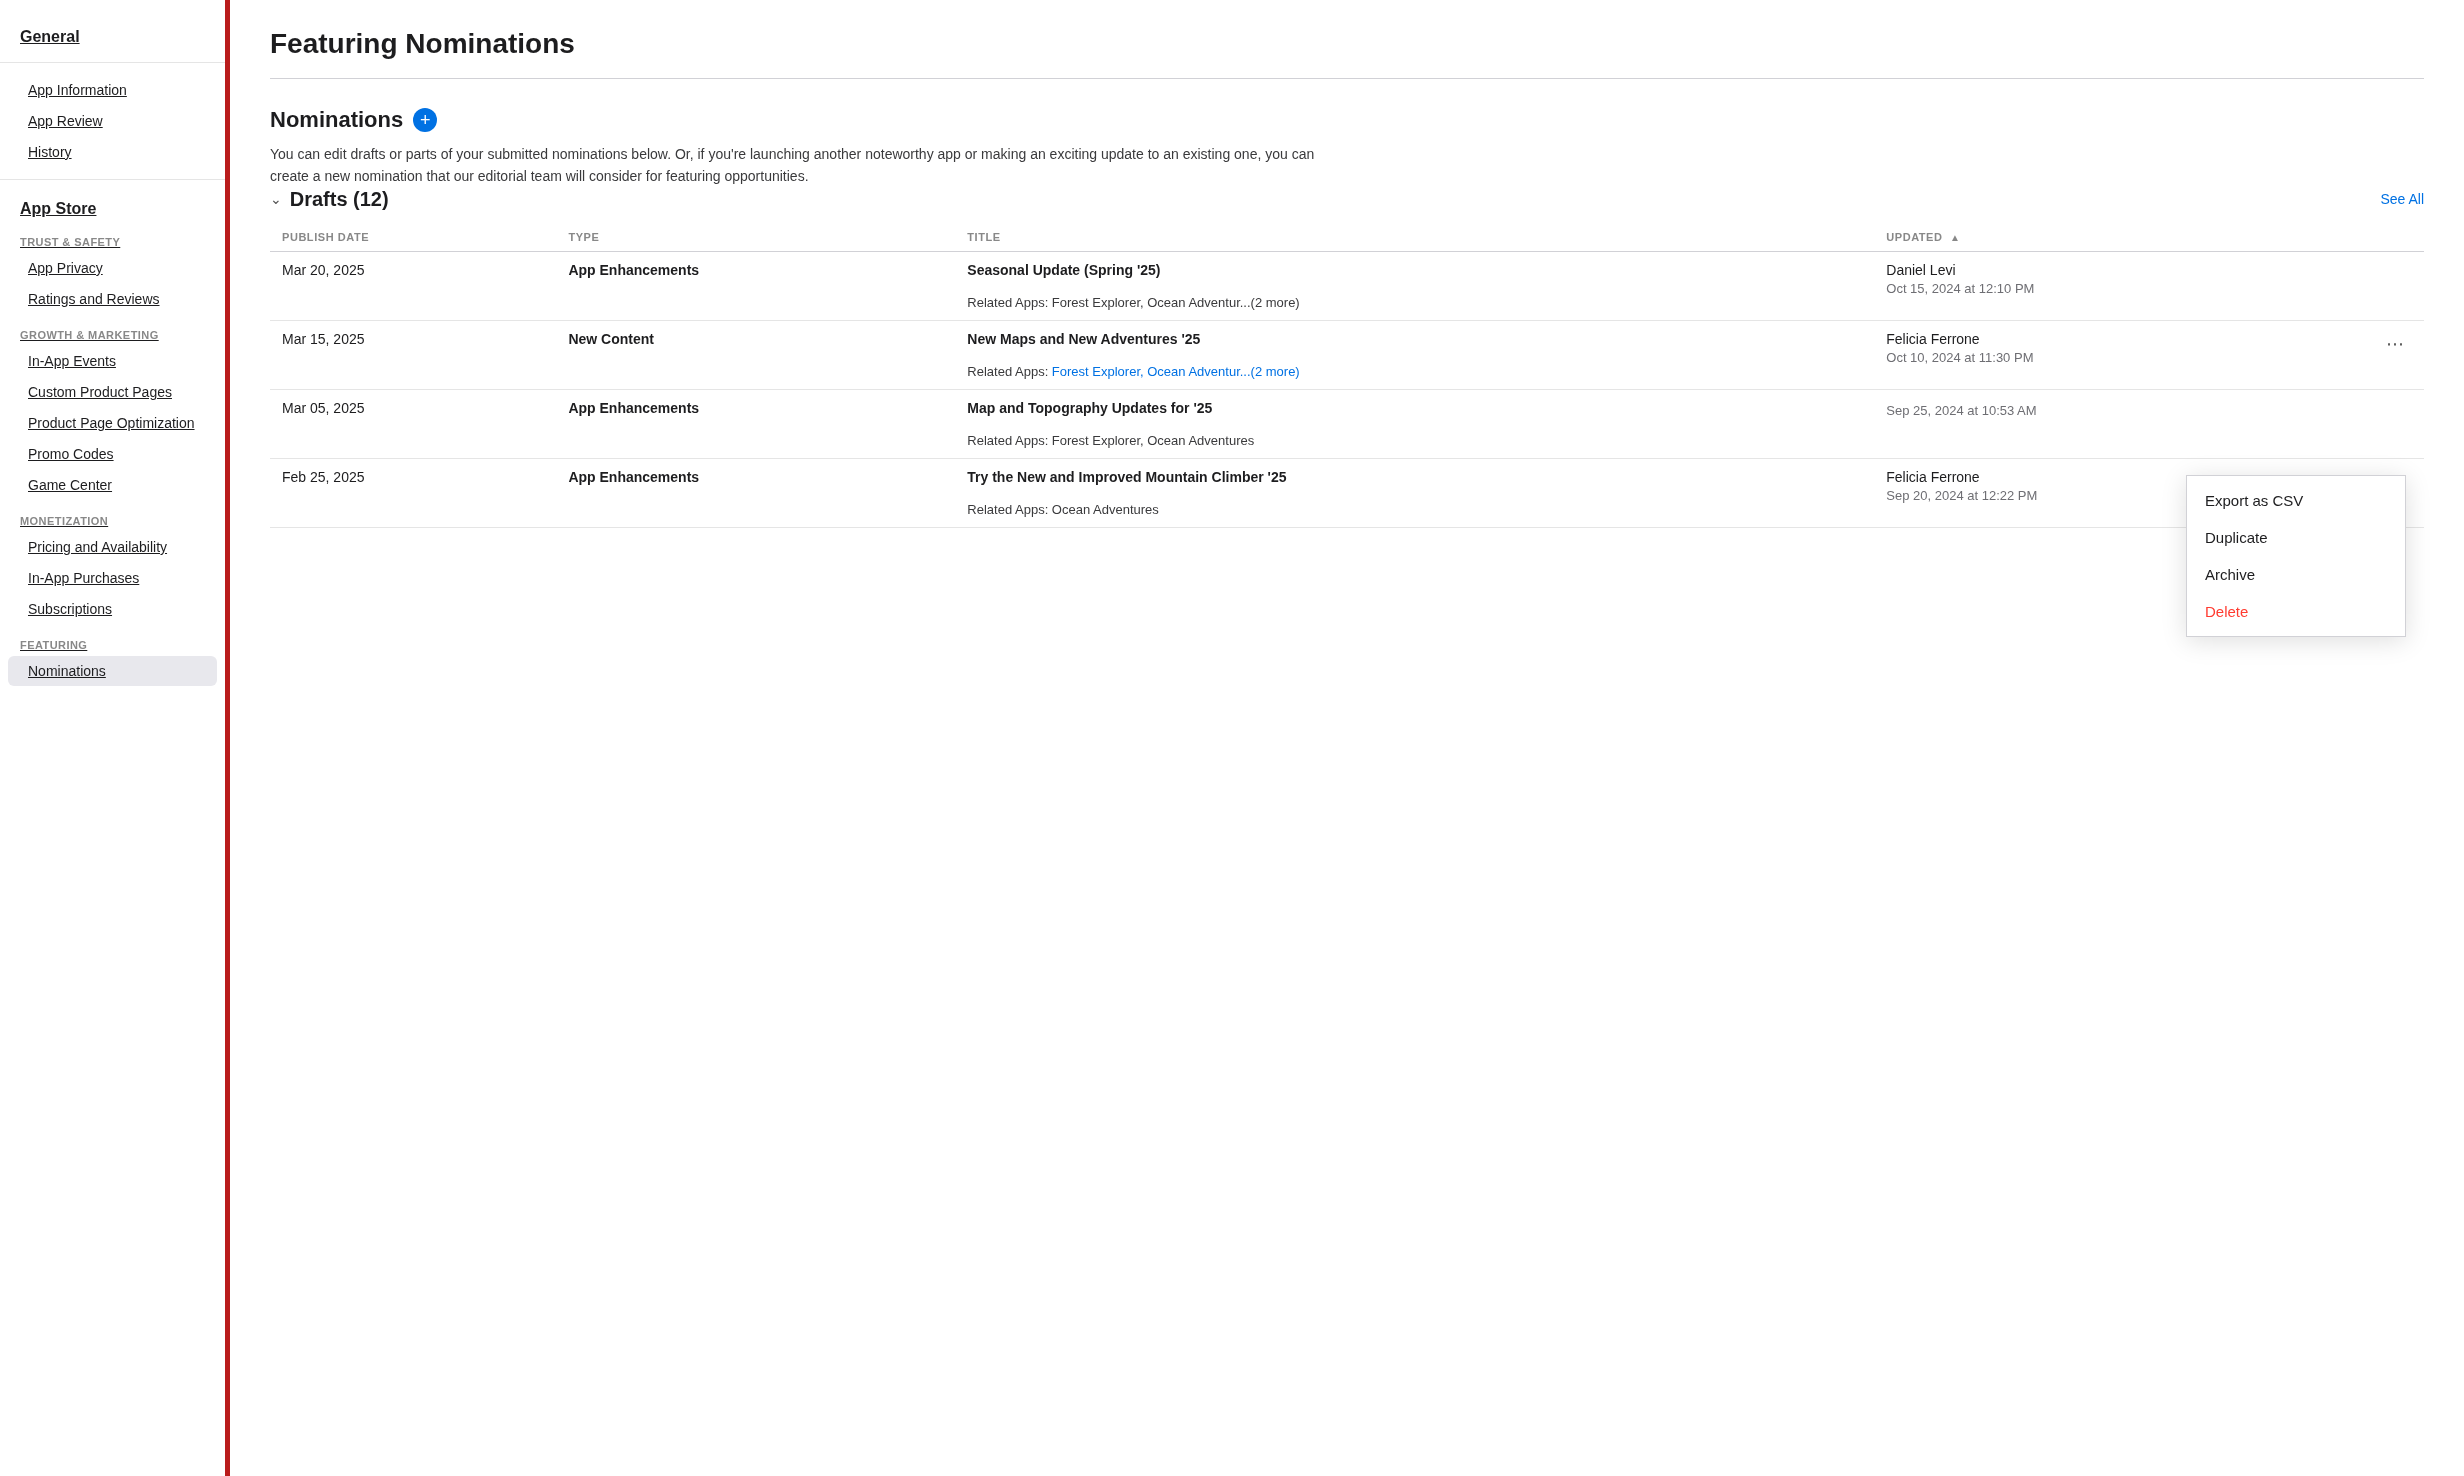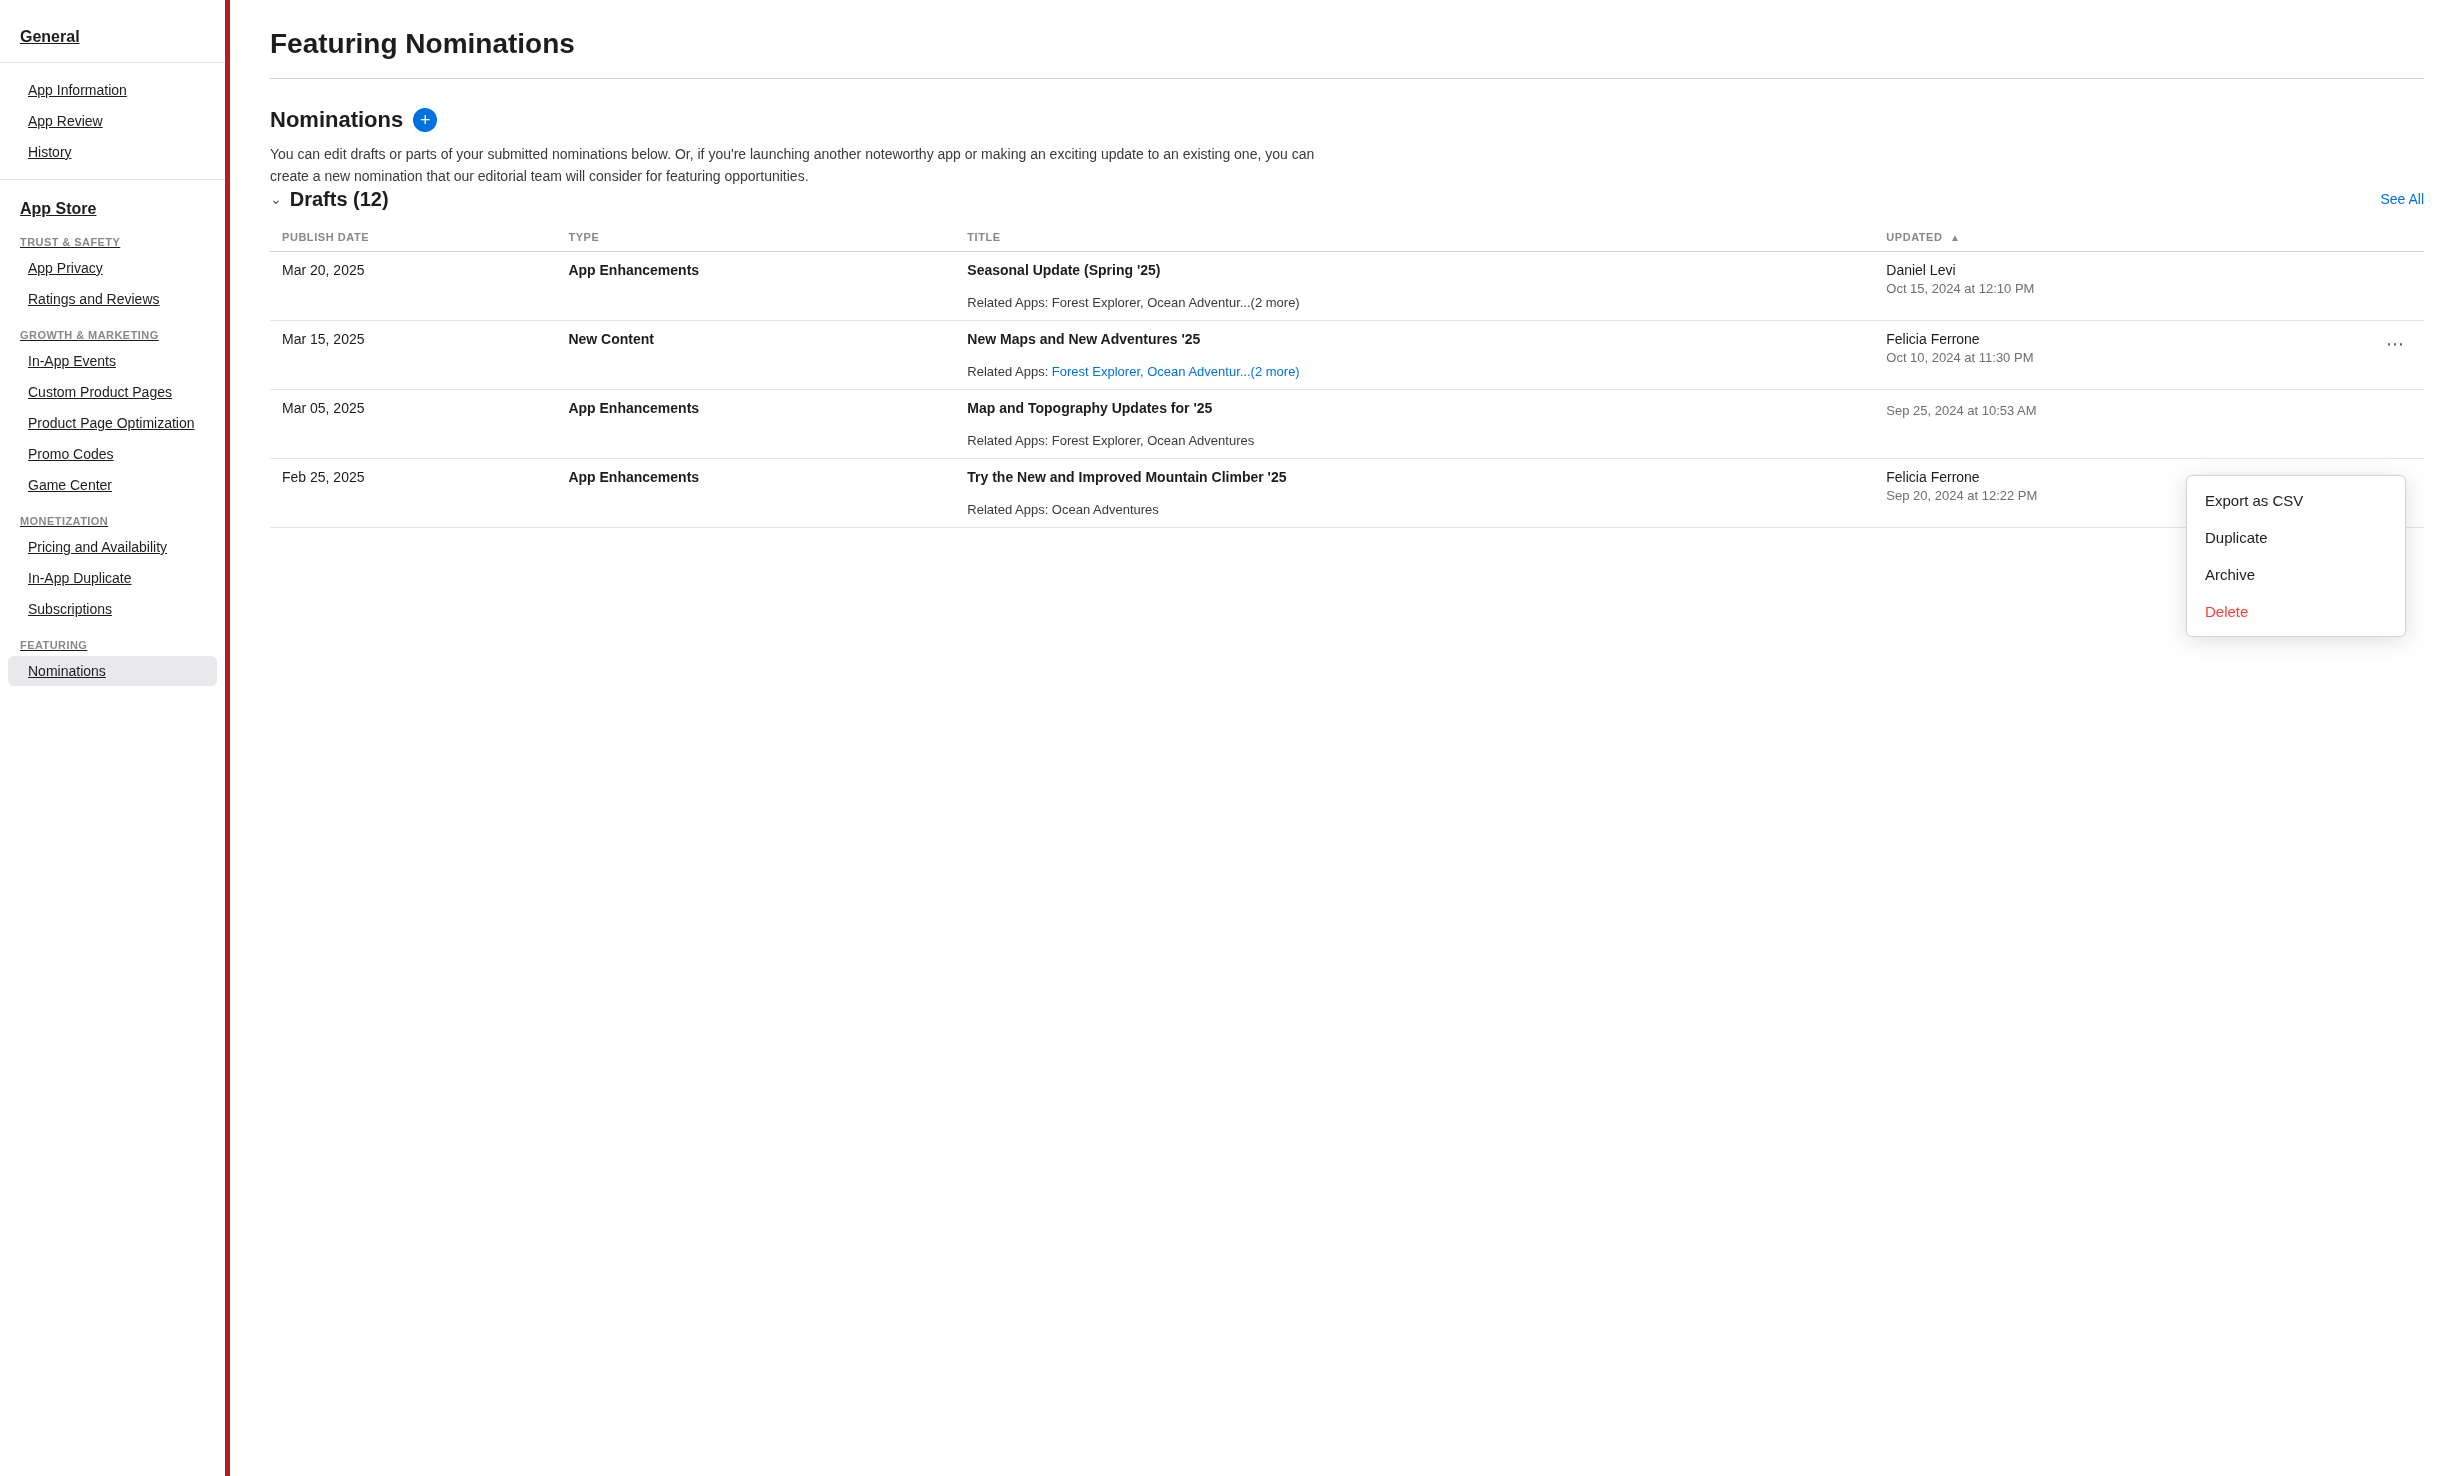--- a/index.html
+++ b/index.html
@@ -48,21 +48,21 @@
 
     .updated-name { font-size: 14px; }
     .updated-date { font-size: 13px; color: #6e6e73; margin-top: 3px; }
 
     .more-btn { background: none; border: none; cursor: pointer; font-size: 18px; color: #555; padding: 2px 8px; border-radius: 4px; display: flex; align-items: center; }
 
     .updated-cell { display: flex; align-items: flex-start; gap: 8px; }
     .updated-info { flex: 1; }
 
     
-    .dropdown-menu { position: absolute; top: 475px; right: 58px; background: #fff; border: 1px solid #d1d1d6; border-radius: 6px; box-shadow: 0 4px 24px rgba(0,0,0,0.13); width: 220px; z-index: 100; padding: 6px 0; }
+    .dropdown-menu { position: absolute; top: 475px; right: 58px; background: #fff; border: 1px solid #d1d1d6; border-radius: 0; box-shadow: 0 4px 24px rgba(0,0,0,0.13); width: 220px; z-index: 100; padding: 6px 0; }
     .dropdown-item { display: block; padding: 10px 18px; font-size: 15px; color: #1d1d1f; cursor: pointer; background: none; border: none; width: 100%; text-align: left; }
     .dropdown-item.danger { color: #ff3b30; }
   </style>
 </head>
 <body>
 
 <div class="layout">
 
   <nav class="sidebar">
     <div class="sidebar-section-title">General</div>
@@ -77,21 +77,21 @@
     <a class="sidebar-item">App Privacy</a>
     <a class="sidebar-item">Ratings and Reviews</a>
     <div class="sidebar-section-label">GROWTH &amp; MARKETING</div>
     <a class="sidebar-item">In-App Events</a>
     <a class="sidebar-item">Custom Product Pages</a>
     <a class="sidebar-item">Product Page Optimization</a>
     <a class="sidebar-item">Promo Codes</a>
     <a class="sidebar-item">Game Center</a>
     <div class="sidebar-section-label">MONETIZATION</div>
     <a class="sidebar-item">Pricing and Availability</a>
-    <a class="sidebar-item">In-App Duplicate</a>
+    <a class="sidebar-item">In-App Purchases</a>
     <a class="sidebar-item">Subscriptions</a>
     <div class="sidebar-section-label">FEATURING</div>
     <a class="sidebar-item active">Nominations</a>
   </nav>
 
   <main class="main">
     <h1 class="page-title">Featuring Nominations</h1>
     <hr class="page-divider">
 
     <div class="section-header">

